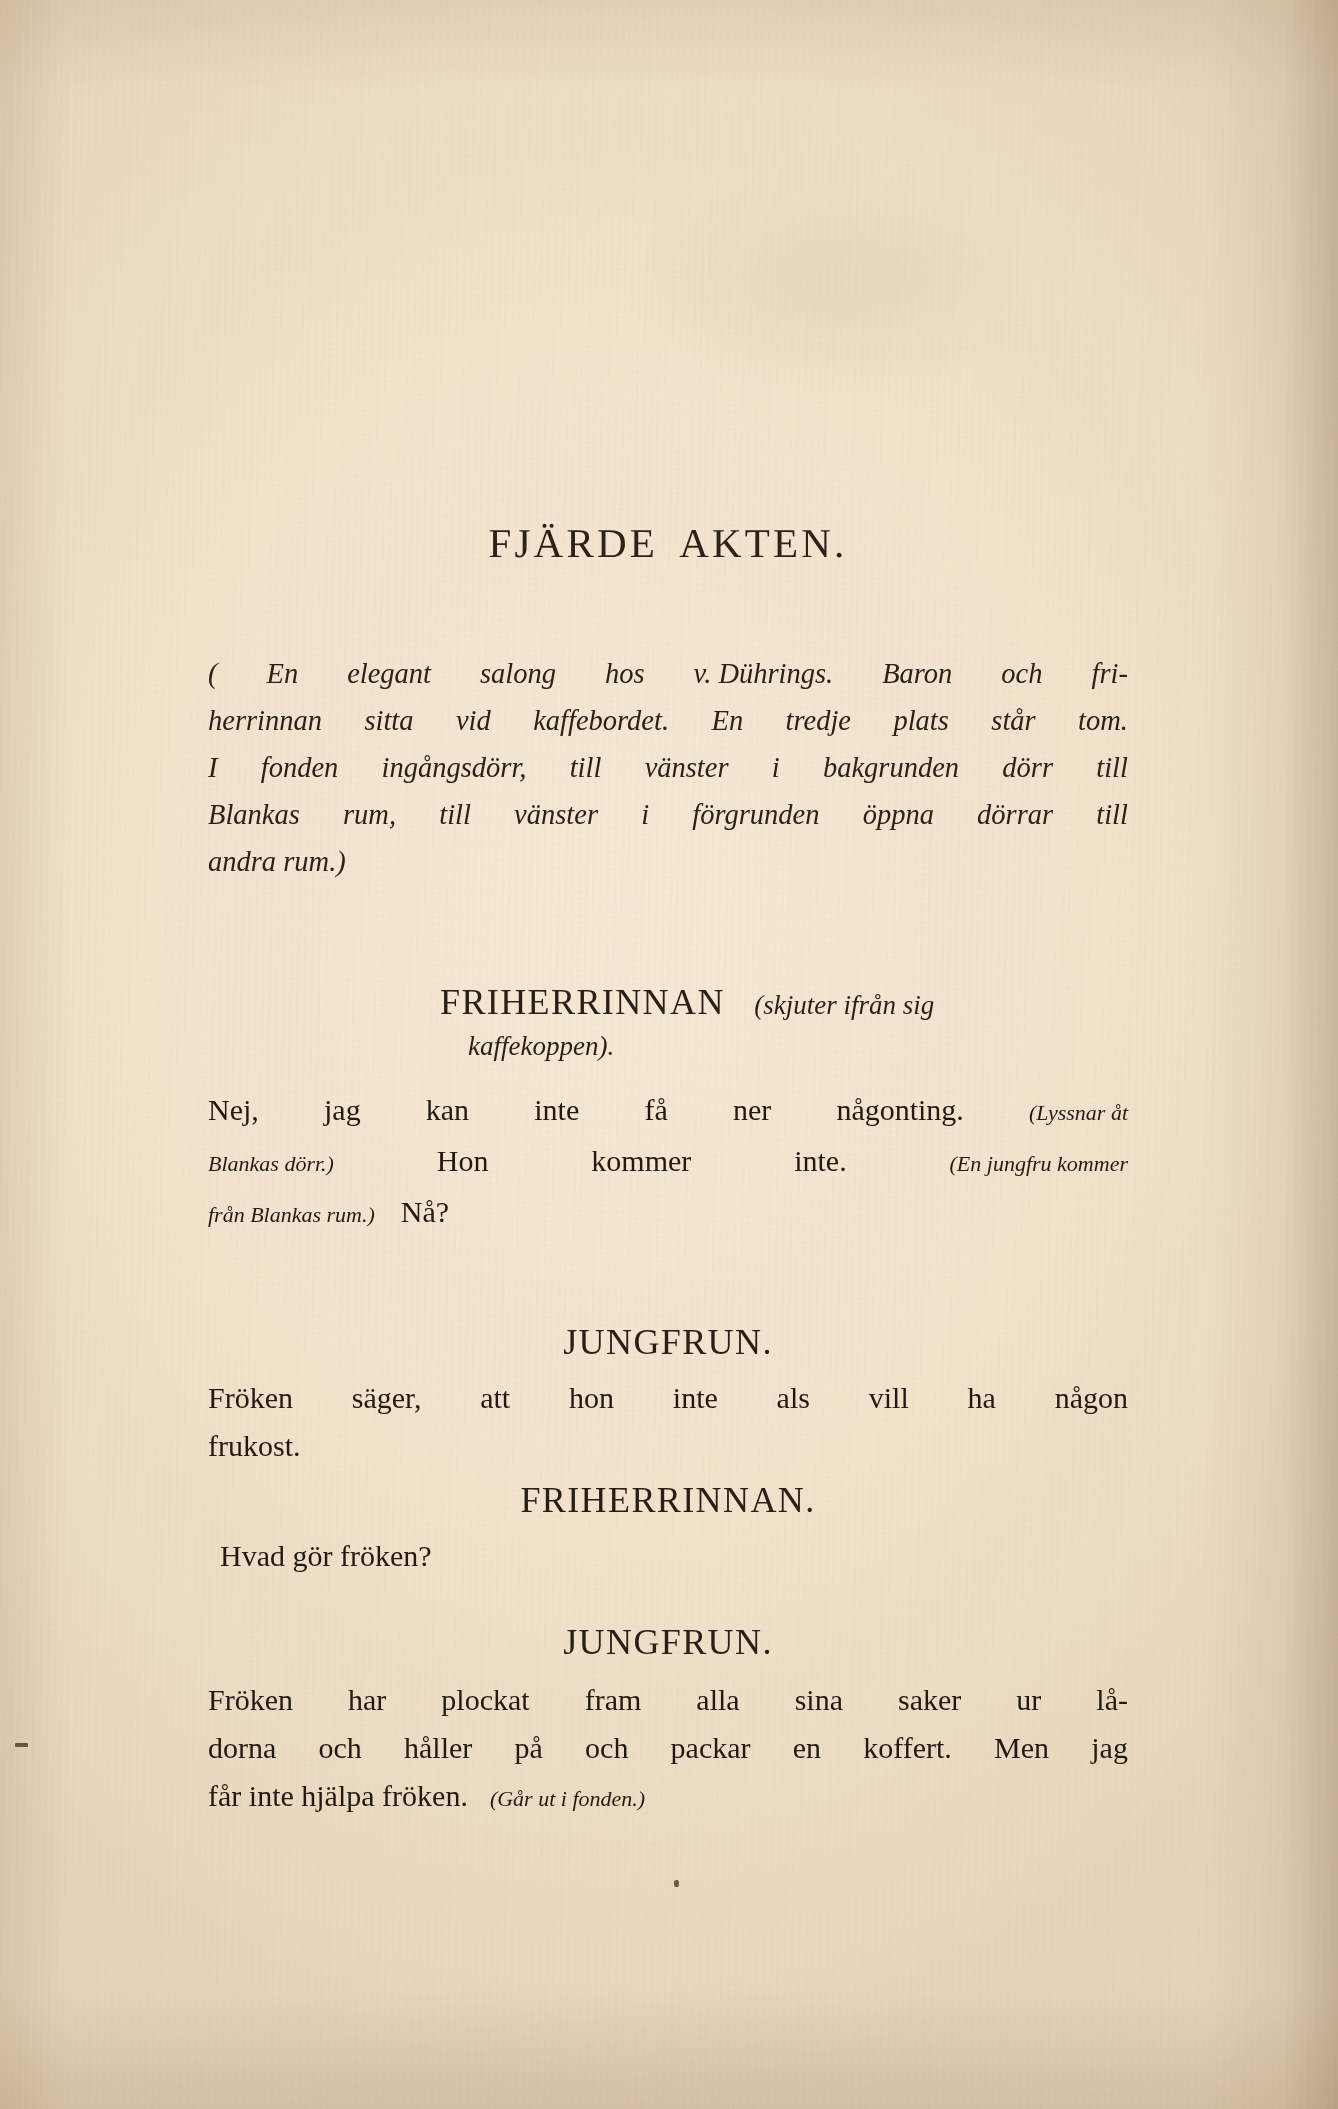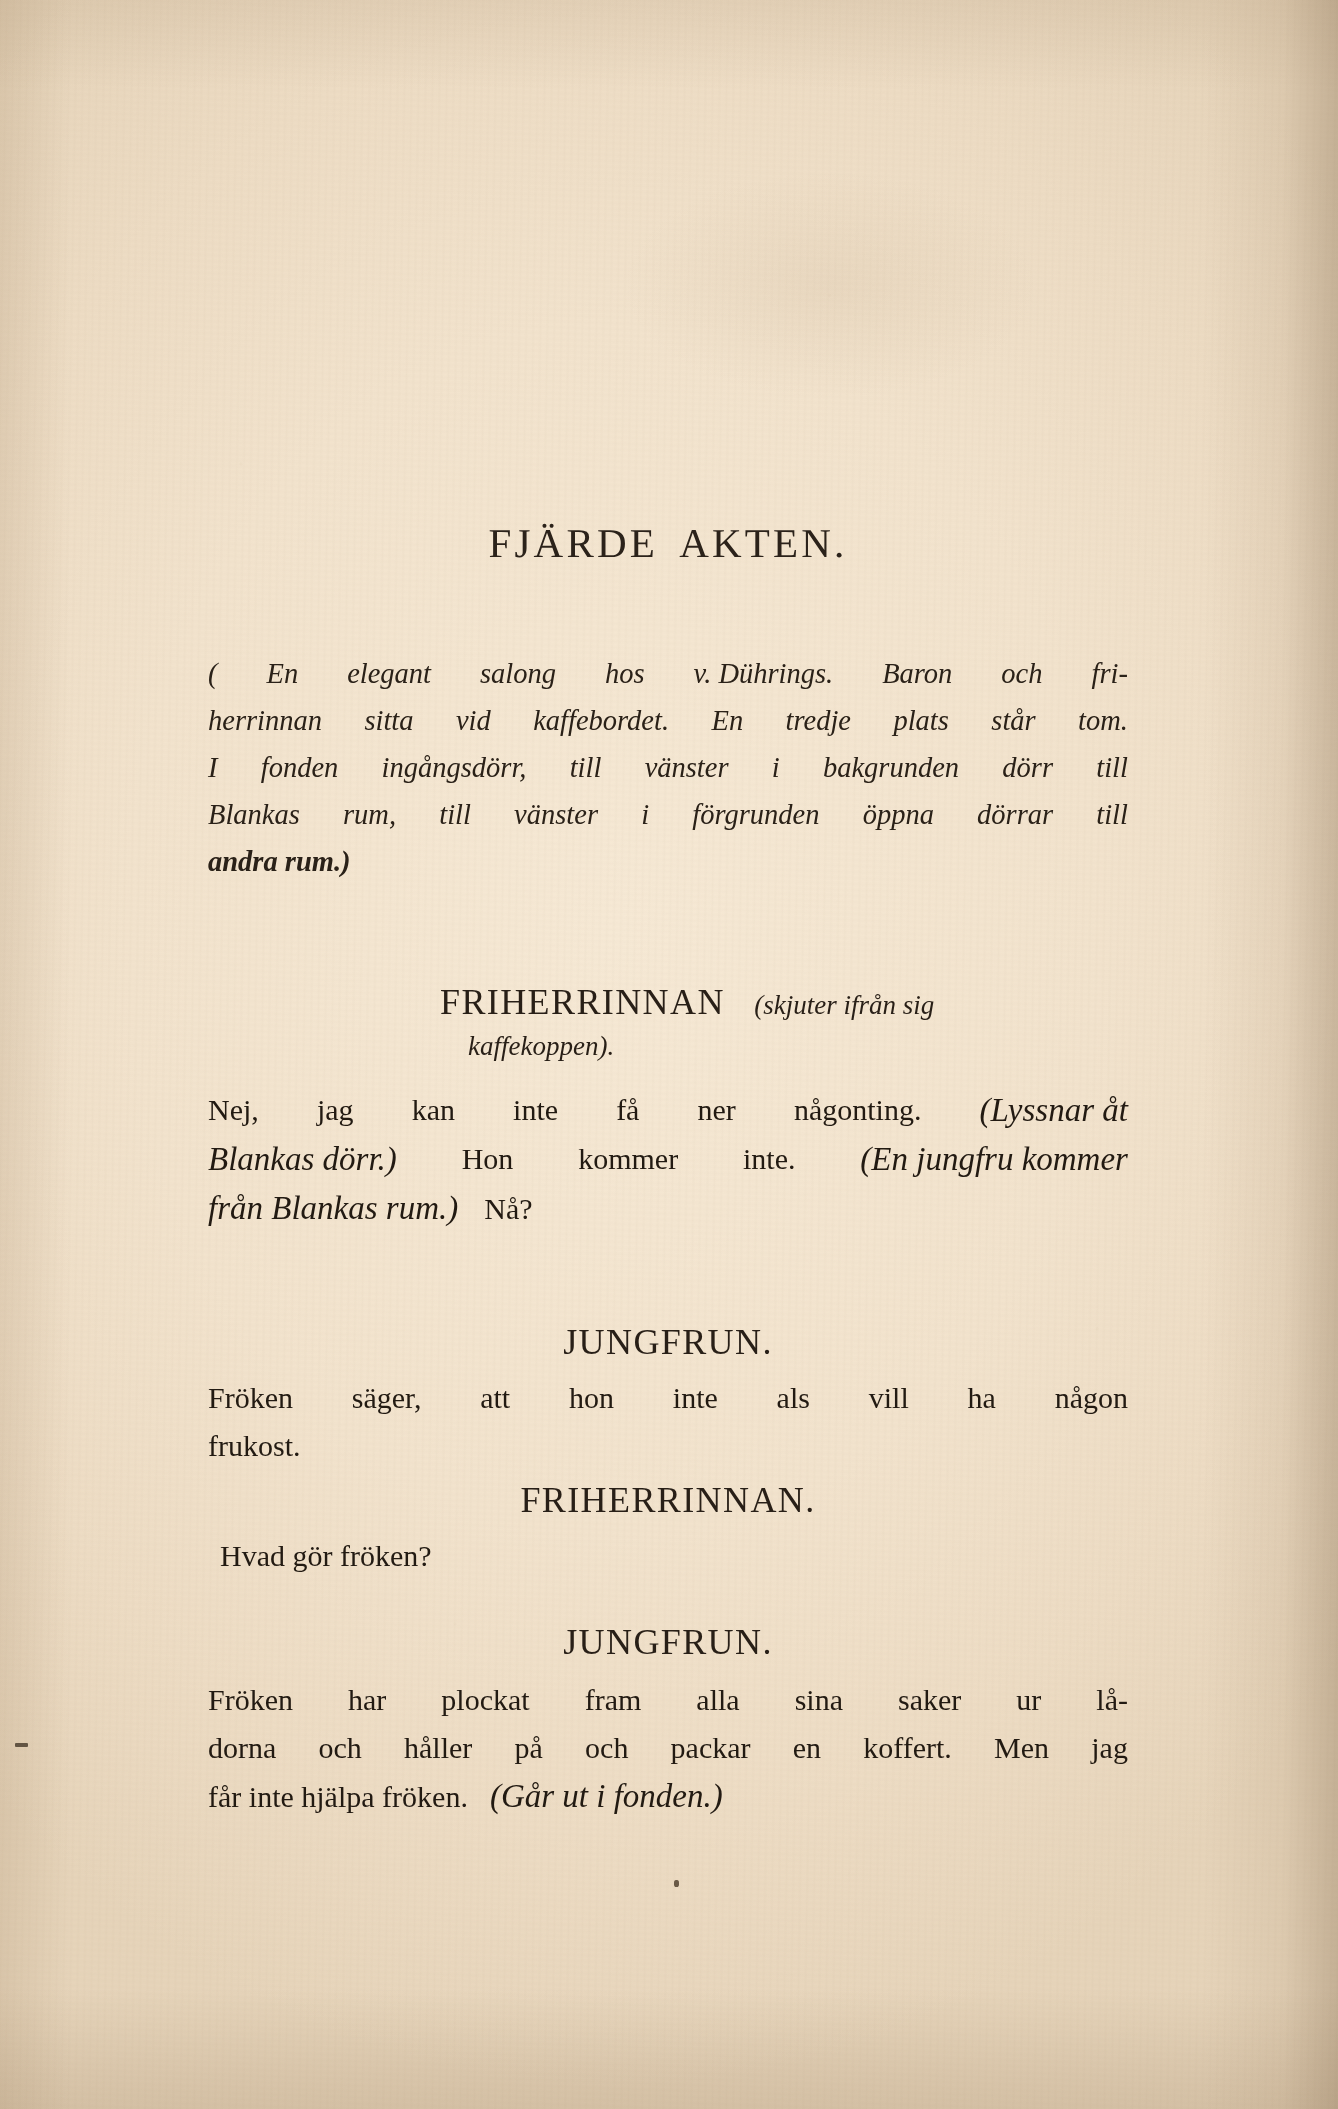--- a/index.html
+++ b/index.html
@@ -84,21 +84,21 @@
   }
 
   .stage-dir {
     font-style: italic;
     font-size: 28.5px;
     line-height: 47px;
     text-align: justify;
     text-justify: inter-word;
     color: #2a2118;
   }
-  .stage-dir .lastline { display: block; font-weight: bold; }
+  .stage-dir .lastline { display: block; }
 
   .speaker {
     font-size: 25.5px;
     line-height: 40px;
     color: #281f17;
     letter-spacing: 1.1px;
   }
   .speaker .nm {
     font-variant: small-caps;
     font-size: 36px;
@@ -112,21 +112,21 @@
   }
   .speaker-centered { text-align: center; }
 
   .dialogue {
     font-size: 30px;
     line-height: 48px;
     text-align: justify;
     text-justify: inter-word;
     color: #221a12;
   }
-  .dialogue i { font-size: 33px; }
+  .dialogue i { font-size: 22px; }
   .dialogue .lastline { display: block; text-align: left; }
 
   .speaker-hdr-right {
     text-align: left;
     padding-left: 232px;
   }
 
   .justline {
     display: flex;
     justify-content: space-between;

